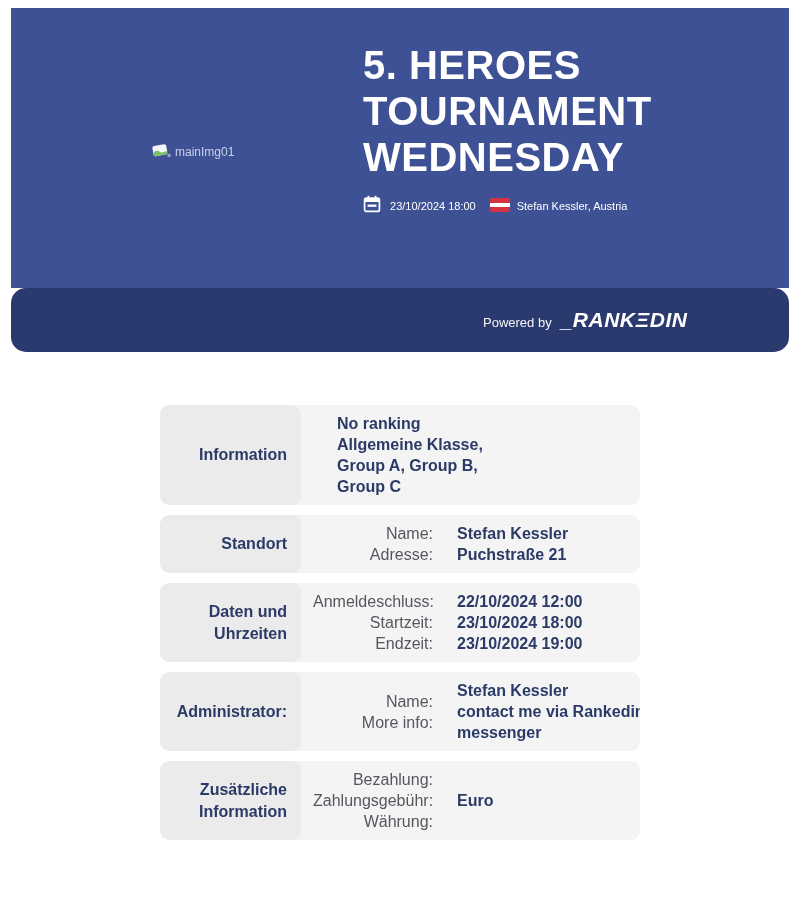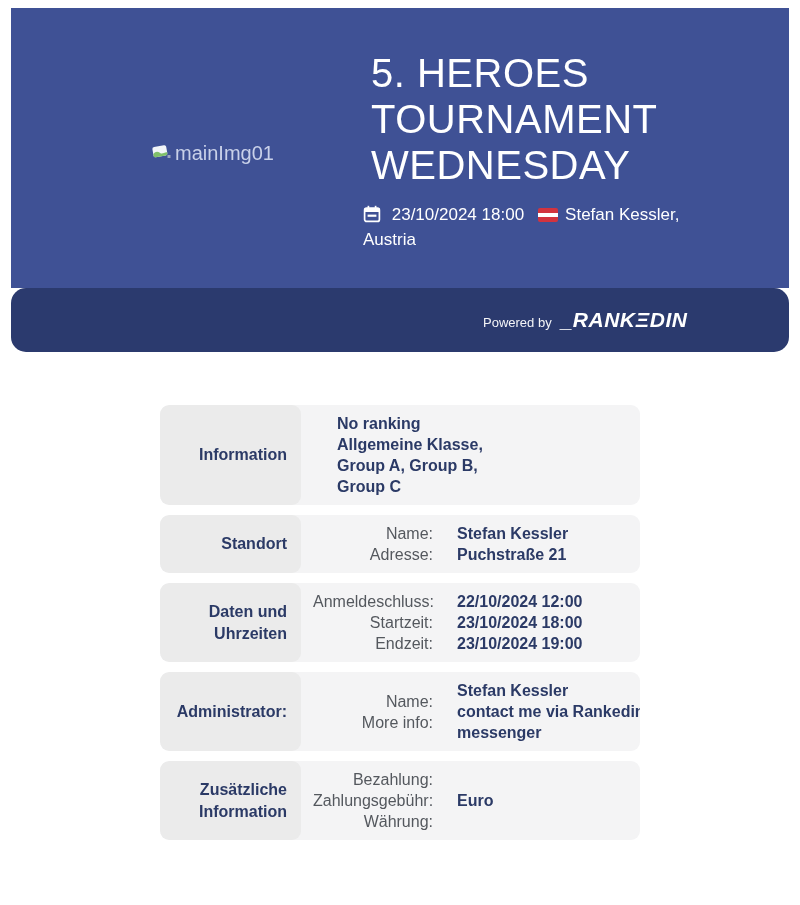--- a/index.html
+++ b/index.html
@@ -2,25 +2,25 @@
 <html style="--hero_bg: #3F5195; --bar_bg: #2B3A6E; --navy: #2B3A66; --label_gray: #54585E; --panel_gray: #EBEBEB; --card_bg: #F4F4F5; --flag_red: #D2333E; --alt_text: #C9D1E9;"><head>
 <meta charset="utf-8">
 <style>
   html,body{margin:0;padding:0;width:800px;height:905px;overflow:hidden;background:#fff;
     font-family:"Liberation Sans",sans-serif;}
   .page{margin:8px 11px 0 11px;width:778px;}
 
   
   .hero{position:relative;height:280px;background:var(--hero_bg,#3F5195);}
   .img-fallback{position:absolute;left:141px;top:134px;display:flex;align-items:center;gap:3px;
-    color:var(--alt_text,#C9D1E9);font-size:20px;}
+    color:var(--alt_text,#C9D1E9);font-size:12px;}
   .hero-right{position:absolute;left:352px;top:34px;}
-  .hero-title{margin:8px;width:345px;color:#fff;font-size:40px;line-height:46px;font-weight:400;
+  .hero-title{margin:0;width:345px;color:#fff;font-size:40px;line-height:46px;font-weight:700;
     letter-spacing:.5px;}
-  .meta{margin-top:14px;width:330px;color:#fff;font-size:17px;line-height:25px;font-weight:400;}
+  .meta{margin-top:14px;width:330px;color:#fff;font-size:11px;line-height:25px;font-weight:400;}
   .meta svg{vertical-align:-3px;margin-right:6px;}
   .flag{display:inline-block;width:20px;height:14px;border-radius:2px;vertical-align:-2px;
     margin:0 7px 0 14px;
     background:linear-gradient(to bottom,var(--flag_red,#D2333E) 0 33%,#fff 33% 67%,var(--flag_red,#D2333E) 67% 100%);}
 
   
   .powerbar{position:relative;height:64px;background:var(--bar_bg,#2B3A6E);border-radius:15px;}
   .pb-inner{position:absolute;left:472px;top:50%;transform:translateY(-50%);
     display:flex;align-items:baseline;gap:9px;color:#fff;}
   .pb-label{font-size:13px;font-weight:400;opacity:.95;}

